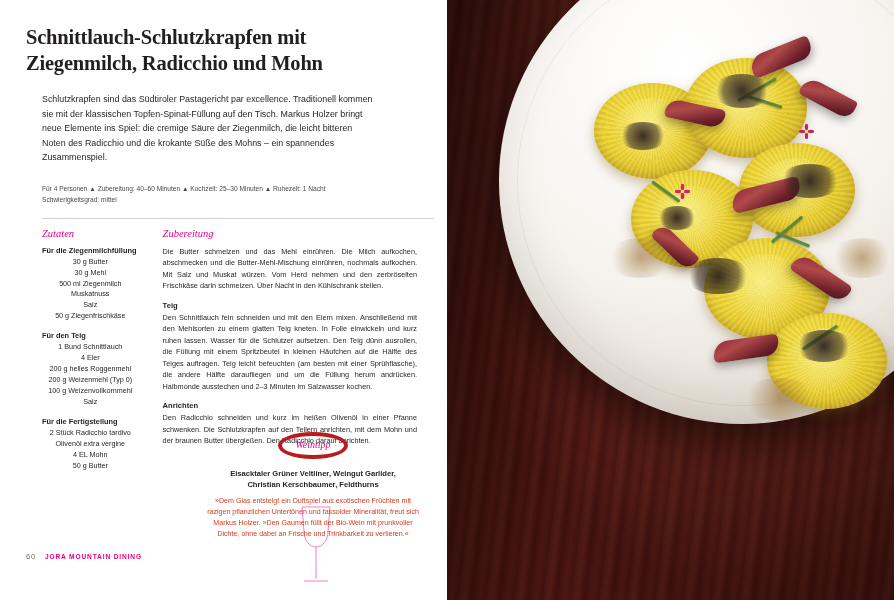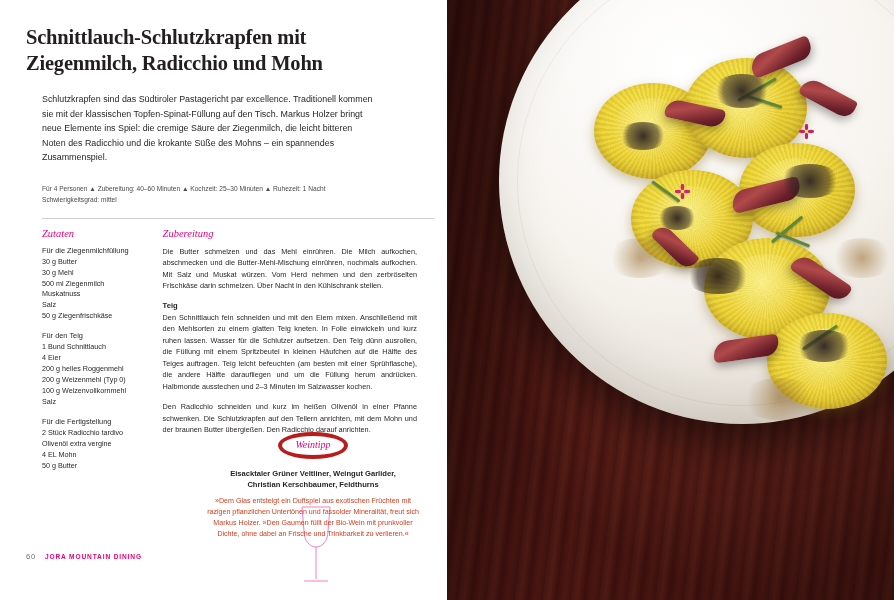--- a/index.html
+++ b/index.html
@@ -63,27 +63,27 @@
   .sec-head{
     font-family:"Liberation Serif", serif;
     font-style:italic;
     font-weight:400;
     font-size:10.5px;
     color:#e4007f;
     margin:0 0 7px 0;
   }
   .sub-head{
     font-size:7.4px;
-    font-weight:400;
+    font-weight:700;
     color:#231f20;
     margin:0 0 2px 0;
   }
   .ing-list{
     list-style:none;margin:0 0 9px 0;padding:0;
-    font-size:7.2px;line-height:1.52;color:#231f20;
+    font-size:7.2px;line-height:1.52;color:#231f20;text-align:center;
   }
   .prep-sub{
     font-size:7.6px;font-weight:700;margin:0 0 2px 0;color:#231f20;
   }
   .prep-p{
     font-size:7.3px;line-height:1.58;color:#231f20;margin:0 0 9px 0;
     text-align:justify;
   }
 
   
@@ -262,20 +262,21 @@
         <div>
           <p class="prep-p">Die Butter schmelzen und das Mehl einrühren. Die Milch aufkochen, abschmecken und die Butter-Mehl-Mischung einrühren, nochmals aufkochen. Mit Salz und Muskat würzen. Vom Herd nehmen und den zerbröselten Frischkäse darin schmelzen. Über Nacht in den Kühlschrank stellen.</p>
         </div>
 
         <div>
           <div class="prep-sub">Teig</div>
           <p class="prep-p">Den Schnittlauch fein schneiden und mit den Eiern mixen. Anschließend mit den Mehlsorten zu einem glatten Teig kneten. In Folie einwickeln und kurz ruhen lassen. Wasser für die Schlutzer aufsetzen. Den Teig dünn ausrollen, die Füllung mit einem Spritzbeutel in kleinen Häufchen auf die Hälfte des Teiges auftragen. Teig leicht befeuchten (am besten mit einer Sprühflasche), die andere Hälfte daraufliegen und um die Füllung herum andrücken. Halbmonde ausstechen und 2–3 Minuten im Salzwasser kochen.</p>
         </div>
 
         <div>
+          <div class="prep-sub">Anrichten</div>
           <p class="prep-p">Den Radicchio schneiden und kurz im heißen Olivenöl in einer Pfanne schwenken. Die Schlutzkrapfen auf den Tellern anrichten, mit dem Mohn und der braunen Butter übergießen. Den Radicchio darauf anrichten.</p>
         </div>
       </div>
     </div>
 
     <svg class="glass" viewBox="0 0 40 84">
       <path d="M6 2 H34 L32 26 C32 36 26 42 20 42 C14 42 8 36 8 26 Z" fill="none" stroke="#e4007f" stroke-width="1"></path>
       <line x1="20" y1="42" x2="20" y2="74" stroke="#e4007f" stroke-width="1"></line>
       <line x1="8" y1="76" x2="32" y2="76" stroke="#e4007f" stroke-width="1"></line>
     </svg>

